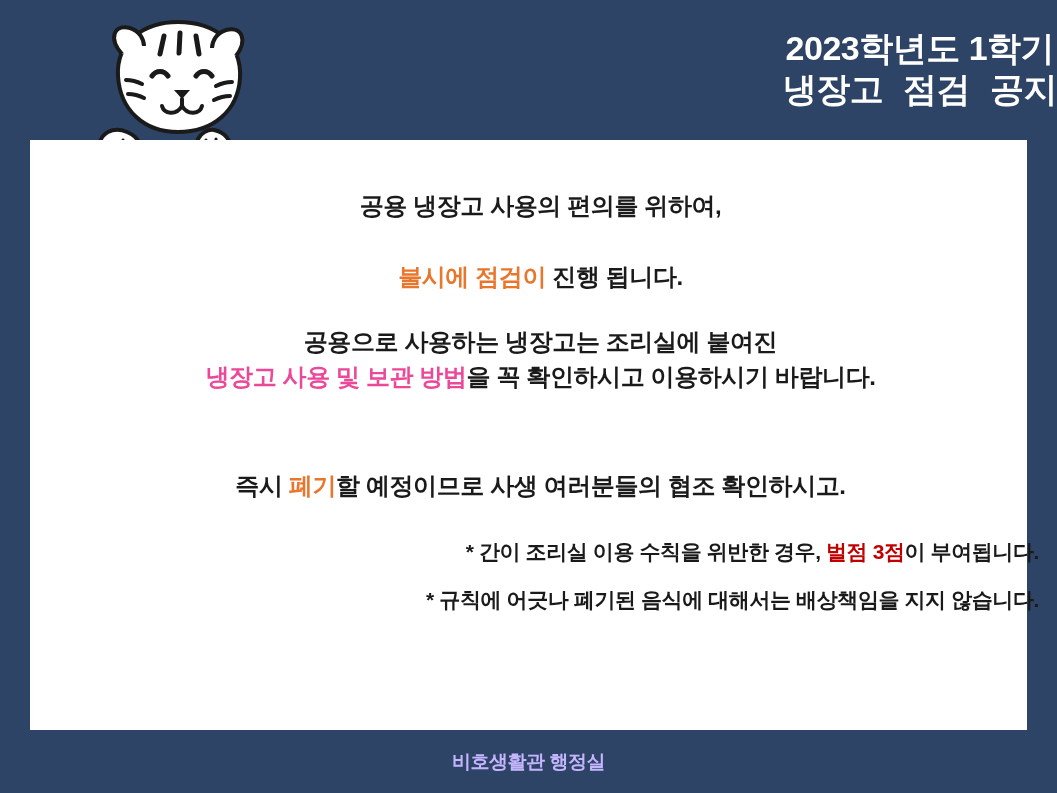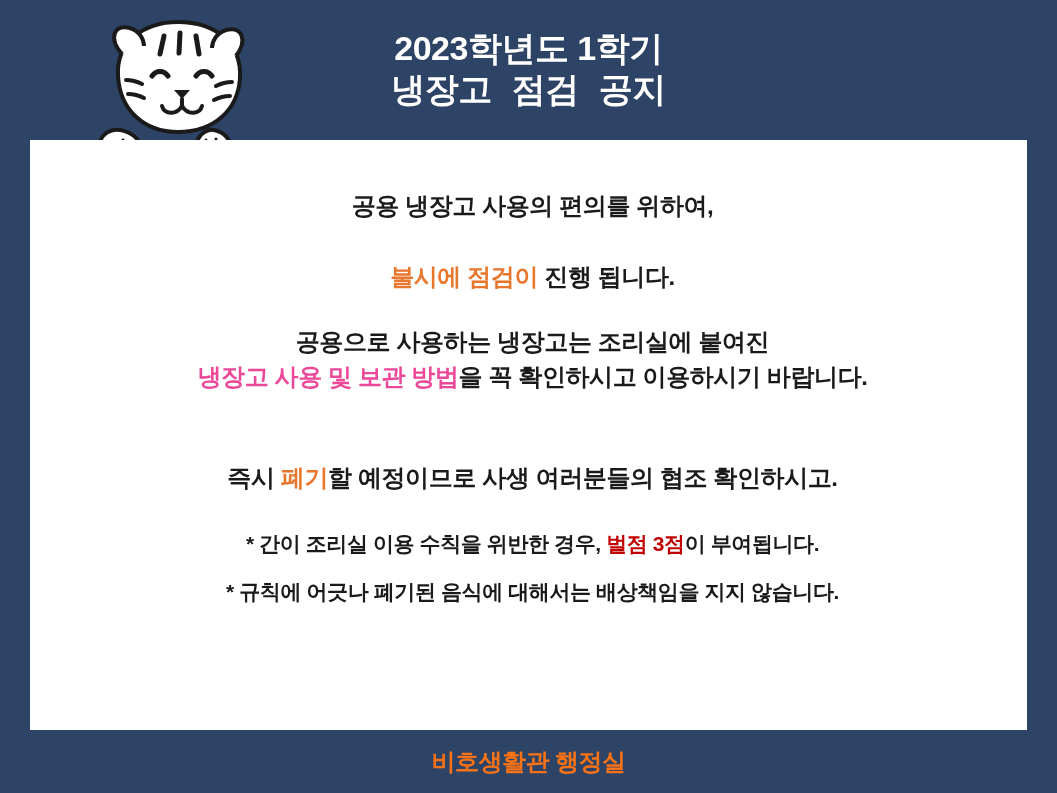--- a/index.html
+++ b/index.html
@@ -24,21 +24,21 @@
 
   
   .header {
     position: absolute;
     top: 0;
     left: 0;
     width: 1057px;
     height: 140px;
     display: flex;
     align-items: center;
-    justify-content: center;
+    justify-content: flex-end;
   }
   .header-title {
     text-align: center;
     color: #ffffff;
     font-size: 34px;
     font-weight: bold;
     line-height: 1.30;
     letter-spacing: -0.5px;
     text-shadow: 0 0 1px rgba(0,0,0,0.2);
   }
@@ -62,68 +62,69 @@
     position: absolute;
     left: 30px;
     top: 140px;
     width: 997px;
     height: 590px;
     background: #ffffff;
   }
 
   .body-text {
     position: absolute;
-    left: 4px;
+    left: 12px;
     top: 48px;
     width: 997px;
     text-align: center;
     color: #1a1a1a;
   }
 
   .para {
     font-size: 24px;
     font-weight: bold;
     line-height: 1.47;
     letter-spacing: -0.4px;
     margin: 0 0 30px 0;
   }
-  .para.p2 { margin-bottom: 30px; text-align: center; }
+  .para.p2 { margin-bottom: 38px; text-align: center; }
   .para.p3 { margin-bottom: 34px; }
 
   .notes {
     margin-top: 2px;
   }
   .note {
     font-size: 21px;
     font-weight: bold;
     line-height: 1.42;
     letter-spacing: -0.4px;
     margin: 0 0 18px 0;
     color: #1a1a1a;
+    text-align: right;
   }
   .note:last-child { margin-bottom: 8px; }
 
   .hl-orange { color: #e8762c; }
   .hl-blue   { color: #ec4899; }
   .hl-red    { color: #c00000; }
 
   
   .footer {
     position: absolute;
     left: 0;
     top: 730px;
     width: 1057px;
     height: 63px;
     display: flex;
     align-items: center;
     justify-content: center;
   }
   .footer-text {
-    color: #f97316;
-    font-size: 24px;
+    color: #c4b5fd;
+    font-size: 19px;
     font-weight: bold;
     letter-spacing: -0.5px;
   }
 </style>
 </head>
 <body>
 
 <div class="poster">
 
   <div class="header">

